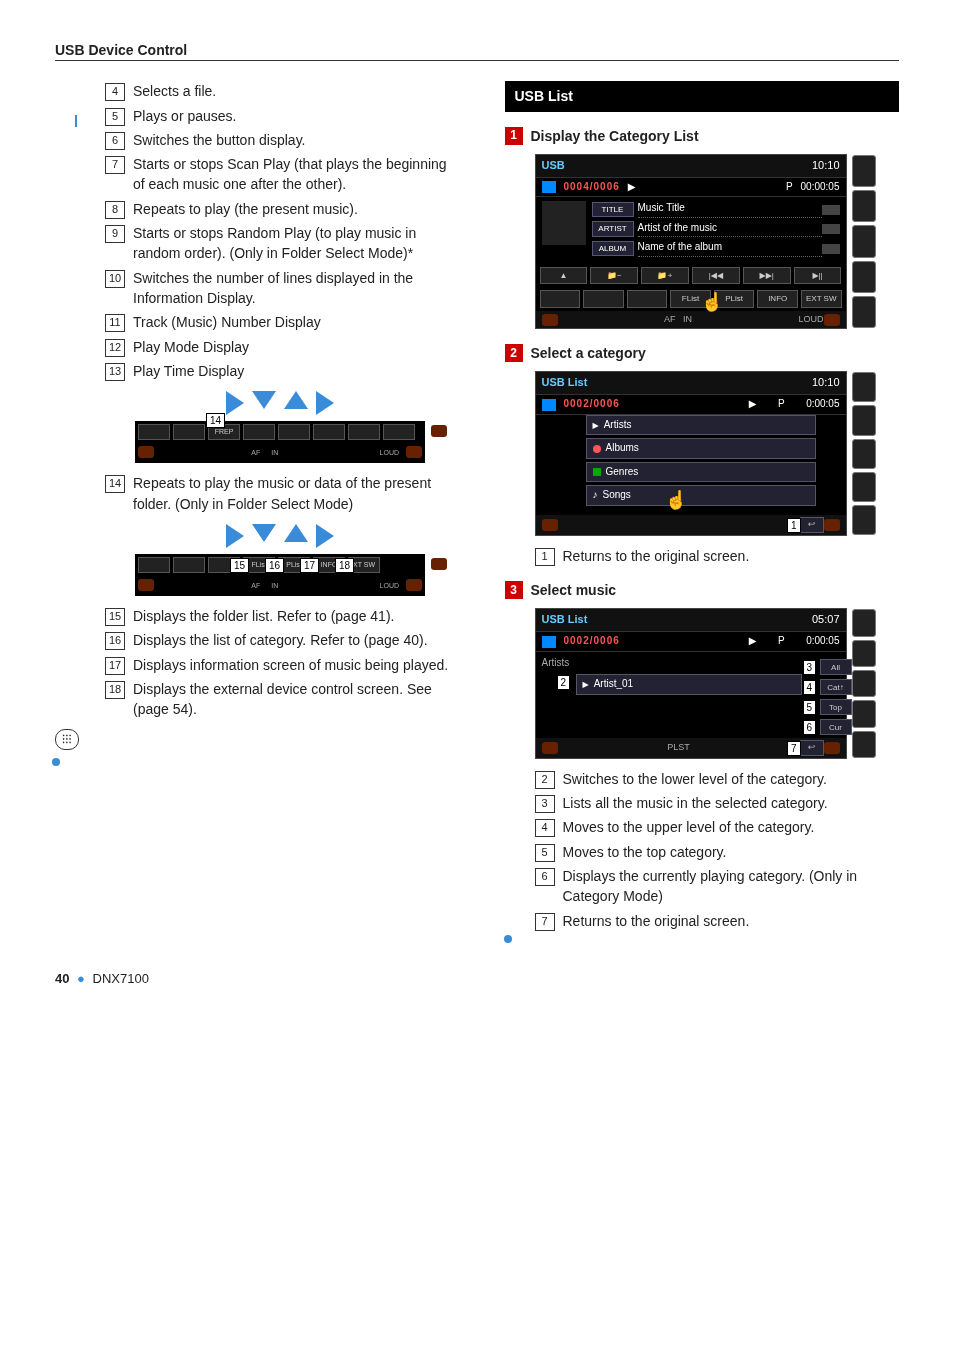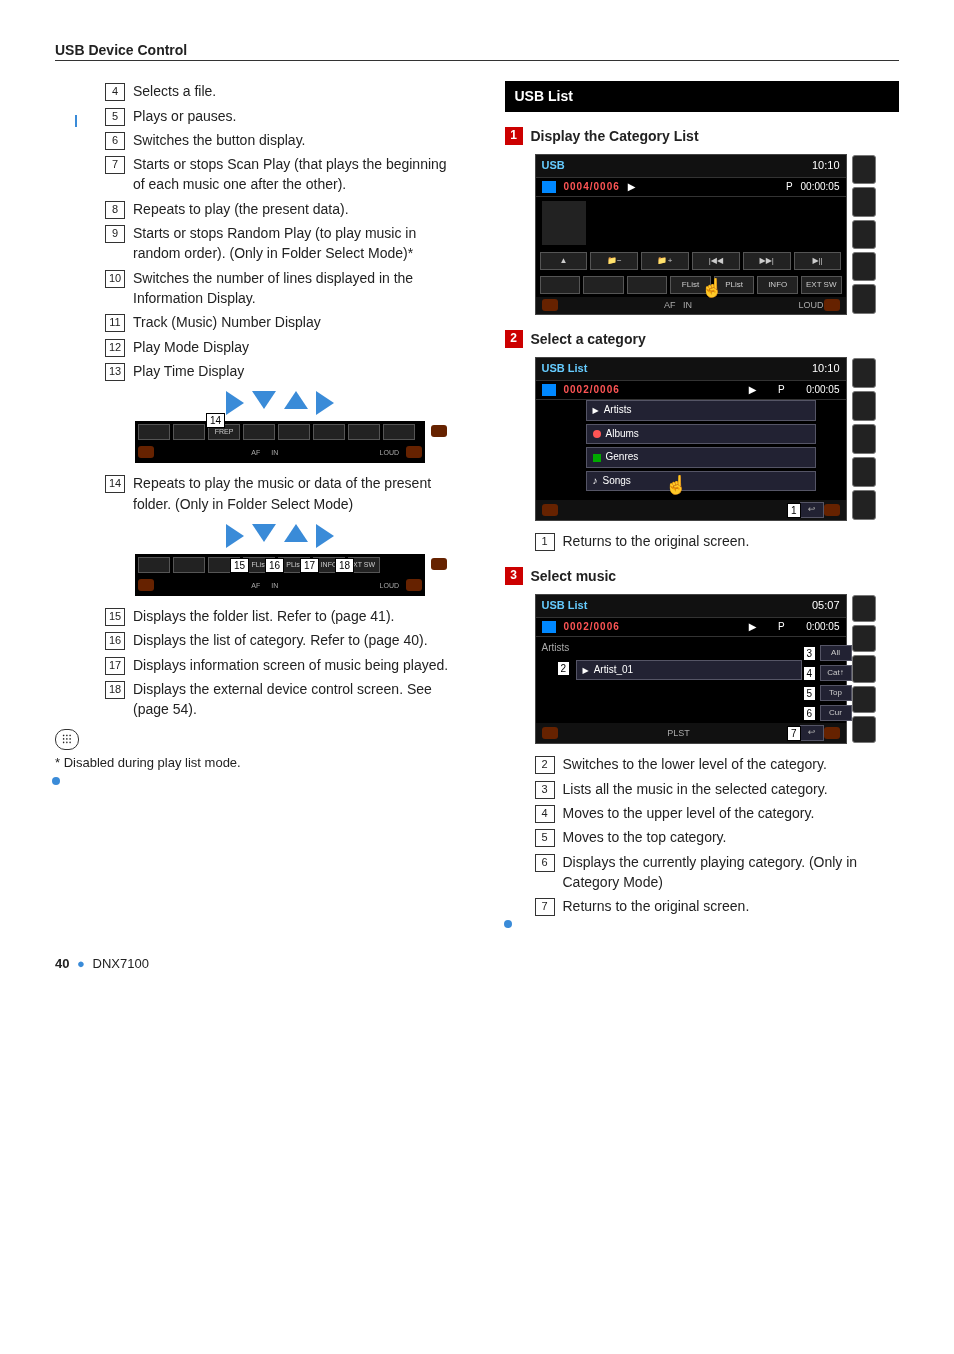--- a/index.html
+++ b/index.html
@@ -351,21 +351,21 @@
           <li class="list-item">
             <span class="num-box">6</span>
             <span class="text">Switches the button display.</span>
           </li>
           <li class="list-item">
             <span class="num-box">7</span>
             <span class="text">Starts or stops Scan Play (that plays the beginning of each music one after the other).</span>
           </li>
           <li class="list-item">
             <span class="num-box">8</span>
-            <span class="text">Repeats to play (the present data).</span>
+            <span class="text">Repeats to play (the present music).</span>
           </li>
           <li class="list-item">
             <span class="num-box">9</span>
             <span class="text">Starts or stops Random Play (to play music in random order). (Only in Folder Select Mode)*</span>
           </li>
           <li class="list-item">
             <span class="num-box">10</span>
             <span class="text">Switches the number of lines displayed in the Information Display.</span>
           </li>
           <li class="list-item">
@@ -480,21 +480,20 @@
           </li>
           <li class="list-item">
             <span class="num-box">18</span>
             <span class="text">Displays the external device control screen. See <external device="" power="" supply="" control=""> (page 54).</external></span>
           </li>
         </ul>
     </div>
 
     <div style="margin-top:8px; position: relative;">
       <span class="footnote-icon">⁝⁝⁝</span>
-      <div class="footnote">*  Disabled during play list mode.</div>
       <div class="blue-bullet" style="left:-3px; bottom:-12px;"></div>
     </div>
   </div>
 
   <div class="col">
     <div class="section-heading">USB List</div>
 
     <div class="step">
       <span class="step-num">1</span>
       <span>Display the Category List</span>
@@ -507,20 +506,37 @@
       <div class="usb-statusbar">
         <span class="icon"></span>
         <span class="counter">0004/0006</span>
         <span class="play">▶</span>
         <span style="flex:1"></span>
         <span>P</span>
         <span>00:00:05</span>
       </div>
       <div class="usb-info-rows">
         <div class="art"></div>
+        <div class="rows">
+          <div class="usb-info-row">
+              <span class="tag">TITLE</span>
+              <span class="val">Music Title</span>
+              <span class="scroll"></span>
+            </div>
+          <div class="usb-info-row">
+              <span class="tag">ARTIST</span>
+              <span class="val">Artist of the music</span>
+              <span class="scroll"></span>
+            </div>
+          <div class="usb-info-row">
+              <span class="tag">ALBUM</span>
+              <span class="val">Name of the album</span>
+              <span class="scroll"></span>
+            </div>
+        </div>
       </div>
       <div class="usb-btnrow" id="s1-btns1">
           <div class="btn">▲</div>
           <div class="btn">📁−</div>
           <div class="btn">📁+</div>
           <div class="btn">|◀◀</div>
           <div class="btn">▶▶|</div>
           <div class="btn">▶||</div>
         </div>
       <div class="usb-btnrow rel" id="s1-btns2">

